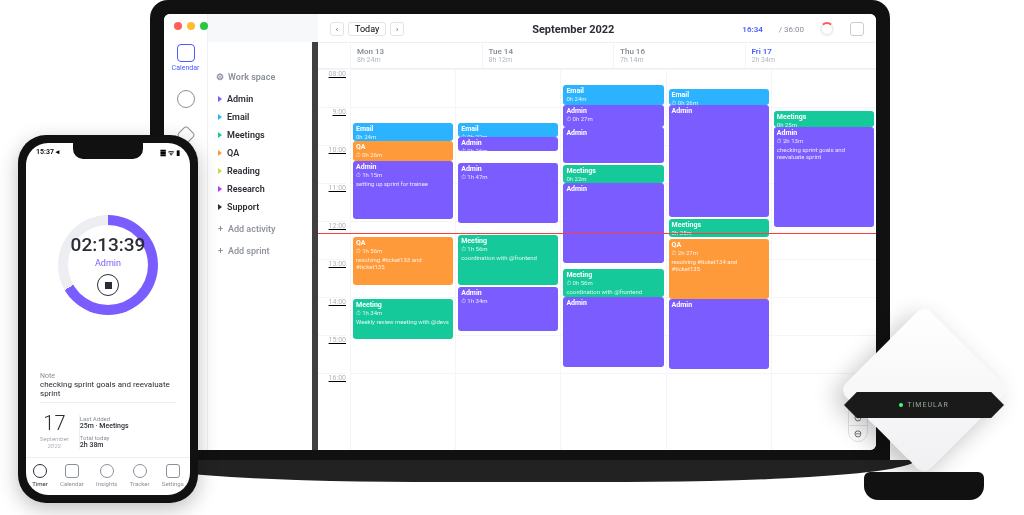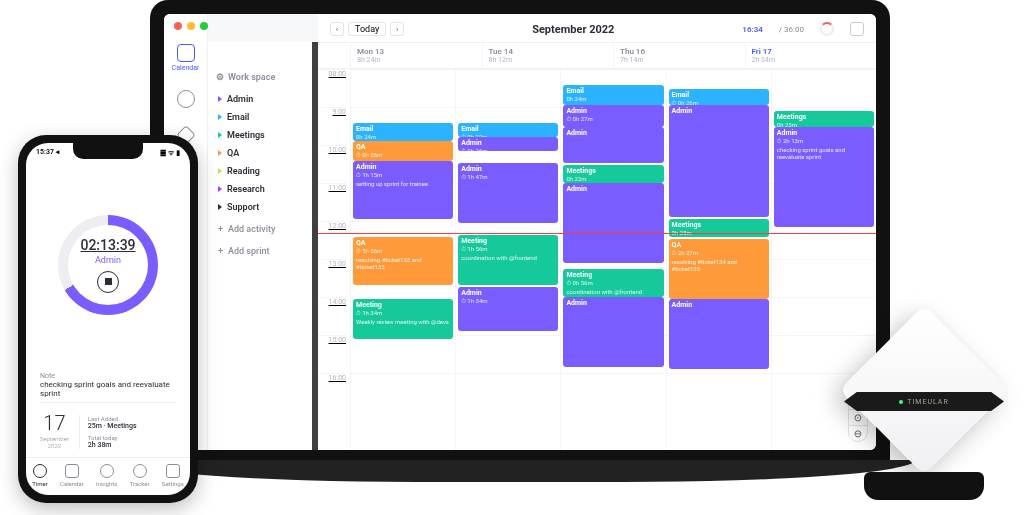--- a/index.html
+++ b/index.html
@@ -73,43 +73,43 @@
 
   
   .phone { position: absolute; left: 18px; top: 135px; width: 180px; height: 368px; background: #111; border-radius: 28px; padding: 8px; box-shadow: 0 6px 20px rgba(0,0,0,0.25); }
   .phone-inner { background: #ffffff; border-radius: 22px; height: 100%; position: relative; overflow: hidden; display: flex; flex-direction: column; }
   .notch { position: absolute; top: 0; left: 50%; transform: translateX(-50%); width: 70px; height: 16px; background: #111; border-radius: 0 0 10px 10px; z-index: 2; }
   .status { display: flex; justify-content: space-between; font-size: 7px; padding: 5px 10px 0; font-weight: 600; }
   .timer-wrap { flex: 1; display: flex; flex-direction: column; align-items: center; justify-content: center; }
   .timer-ring { width: 100px; height: 100px; border-radius: 50%; position: relative; display: flex; align-items: center; justify-content: center; flex-direction: column;
     background: conic-gradient(#7b5cff 0 240deg, #eceef2 240deg 360deg); }
   .timer-ring::after { content: ""; position: absolute; inset: 10px; background: #fff; border-radius: 50%; }
-  .timer-time { position: relative; z-index: 1; font-size: 14px; font-weight: 500; color: #2a2d34; text-decoration: underline; }
+  .timer-time { position: relative; z-index: 1; font-size: 19px; font-weight: 500; color: #2a2d34; }
   .timer-label { position: relative; z-index: 1; font-size: 9px; color: #7b5cff; margin-top: 2px; }
   .stop { position: relative; z-index: 1; width: 22px; height: 22px; border: 1.5px solid #2a2d34; border-radius: 50%; margin-top: 6px; display: flex; align-items: center; justify-content: center; cursor: pointer; }
   .stop::after { content: ""; width: 7px; height: 7px; background: #2a2d34; }
   .note-sec { padding: 0 14px; margin-bottom: 8px; }
   .note-lbl { font-size: 7px; color: #8a8f99; }
   .note-txt { font-size: 8px; color: #2a2d34; border-bottom: 1px solid #eceef2; padding-bottom: 4px; }
   .footer-info { display: flex; padding: 0 14px 8px; gap: 10px; align-items: flex-end; }
   .bigday { font-size: 20px; font-weight: 300; color: #2a2d34; text-align: center; }
   .bigday small { display: block; font-size: 6px; color: #8a8f99; }
-  .foot-col { border-left: 1px solid #eceef2; padding-left: 8px; font-size: 7px; }
+  .foot-col { border-left: 1px solid #eceef2; font-size: 7px; }
   .foot-col .fl { color: #8a8f99; font-size: 6px; }
   .foot-col .fv { color: #2a2d34; font-weight: 500; }
   .tabbar { border-top: 1px solid #eceef2; display: flex; justify-content: space-around; padding: 6px 0 8px; }
   .tab { display: flex; flex-direction: column; align-items: center; font-size: 6px; color: #8a8f99; cursor: pointer; }
   .tab.active { color: #2a2d34; }
   .tab-ico { width: 14px; height: 14px; border: 1.2px solid currentColor; border-radius: 50%; margin-bottom: 2px; }
   .tab-ico.sq { border-radius: 3px; }
 
   
   .device { position: absolute; right: 20px; bottom: 25px; width: 160px; height: 160px; }
   .diamond-dev { width: 120px; height: 120px; background: linear-gradient(135deg,#fff,#f0f0f3); transform: rotate(45deg); border-radius: 10px; position: absolute; top: 0; left: 20px; box-shadow: 0 10px 25px rgba(0,0,0,0.25); }
-  .dev-strip { position: absolute; top: 62px; left: 0; right: 0; height: 19px; background: #1a1a1a; display: flex; align-items: center; justify-content: center; color: #9a9; font-size: 7px; letter-spacing: 1px; z-index: 2; clip-path: polygon(8% 0,92% 0,100% 50%,92% 100%,8% 100%,0 50%); }
+  .dev-strip { position: absolute; top: 62px; left: 0; right: 0; height: 26px; background: #1a1a1a; display: flex; align-items: center; justify-content: center; color: #9a9; font-size: 7px; letter-spacing: 1px; z-index: 2; clip-path: polygon(8% 0,92% 0,100% 50%,92% 100%,8% 100%,0 50%); }
   .dev-led { width: 4px; height: 4px; background: #3cff7a; border-radius: 50%; margin-right: 4px; }
   .dev-base { position: absolute; bottom: -10px; left: 20px; width: 120px; height: 28px; background: #111; border-radius: 6px 6px 14px 14px; }
 </style>
 </head>
 <body>
 
 <div class="laptop">
   <div class="laptop-screen">
     <div class="traffic">
       <div class="dot red"></div>

